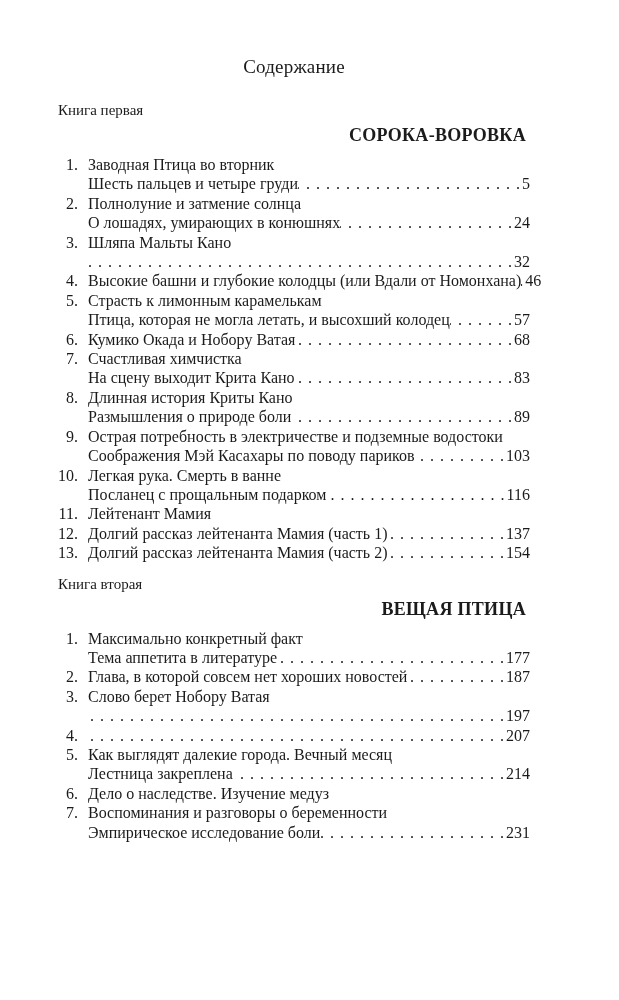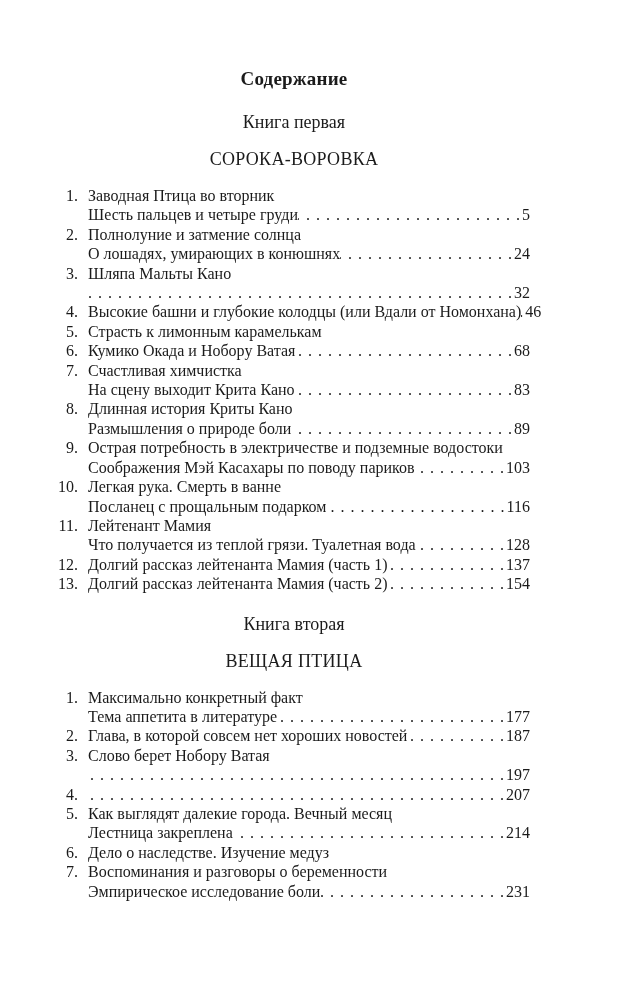--- a/index.html
+++ b/index.html
@@ -16,44 +16,43 @@
     font-family: "Liberation Serif", "DejaVu Serif", serif;
     color: #1b1b1b;
   }
   .content {
     position: absolute;
     left: 58px;
     top: 0;
     width: 472px;
   }
   .page-title {
-    margin: 12px;
+    margin: 0;
     padding-top: 56px;
     font-size: 19px;
     line-height: 22px;
-    font-weight: bold;
+    font-weight: normal;
     text-align: center;
     letter-spacing: 0.2px;
   }
   .book-heading {
     margin: 22px 0 0 0;
+    font-size: 15px;
+    line-height: 21px;
+    font-weight: normal;
+  }
+  .book-section + .book-section .book-heading {
+    margin-top: 11px;
+  }
+  .book-subheading {
+    margin: 4px;
     font-size: 18px;
     line-height: 21px;
-    font-weight: normal;
-    text-align: center;
-  }
-  .book-section + .book-section .book-heading {
-    margin-top: 20px;
-  }
-  .book-subheading {
-    margin: 16px;
-    font-size: 18px;
-    line-height: 21px;
-    font-weight: normal;
-    text-align: center;
+    font-weight: bold;
+    text-align: right;
     letter-spacing: 0.3px;
   }
   .entries {
     margin-top: 9px;
     font-size: 16px;
     line-height: 19.4px;
   }
   .row {
     display: flex;
     align-items: baseline;
@@ -127,20 +126,26 @@
               <span class="num">4.</span>
               <span class="txt">Высокие башни и глубокие колодцы (или Вдали от Номонхана)</span>
               <span class="dots"></span>
               <span class="pgnum">46</span>
             </div>
             <div class="row">
               <span class="num">5.</span>
               <span class="txt">Страсть к лимонным карамелькам</span>
             </div>
             <div class="row">
+              <span class="num"></span>
+              <span class="txt">Птица, которая не могла летать, и высохший колодец</span>
+              <span class="dots"></span>
+              <span class="pgnum">57</span>
+            </div>
+            <div class="row">
               <span class="num">6.</span>
               <span class="txt">Кумико Окада и Нобору Ватая</span>
               <span class="dots"></span>
               <span class="pgnum">68</span>
             </div>
             <div class="row">
               <span class="num">7.</span>
               <span class="txt">Счастливая химчистка</span>
             </div>
             <div class="row">
@@ -175,26 +180,20 @@
             </div>
             <div class="row">
               <span class="num"></span>
               <span class="txt">Посланец с прощальным подарком</span>
               <span class="dots"></span>
               <span class="pgnum">116</span>
             </div>
             <div class="row">
               <span class="num">11.</span>
               <span class="txt">Лейтенант Мамия</span>
-            </div>
-            <div class="row">
-              <span class="num"></span>
-              <span class="txt">Что получается из теплой грязи. Туалетная вода</span>
-              <span class="dots"></span>
-              <span class="pgnum">128</span>
             </div>
             <div class="row">
               <span class="num">12.</span>
               <span class="txt">Долгий рассказ лейтенанта Мамия (часть 1)</span>
               <span class="dots"></span>
               <span class="pgnum">137</span>
             </div>
             <div class="row">
               <span class="num">13.</span>
               <span class="txt">Долгий рассказ лейтенанта Мамия (часть 2)</span>

